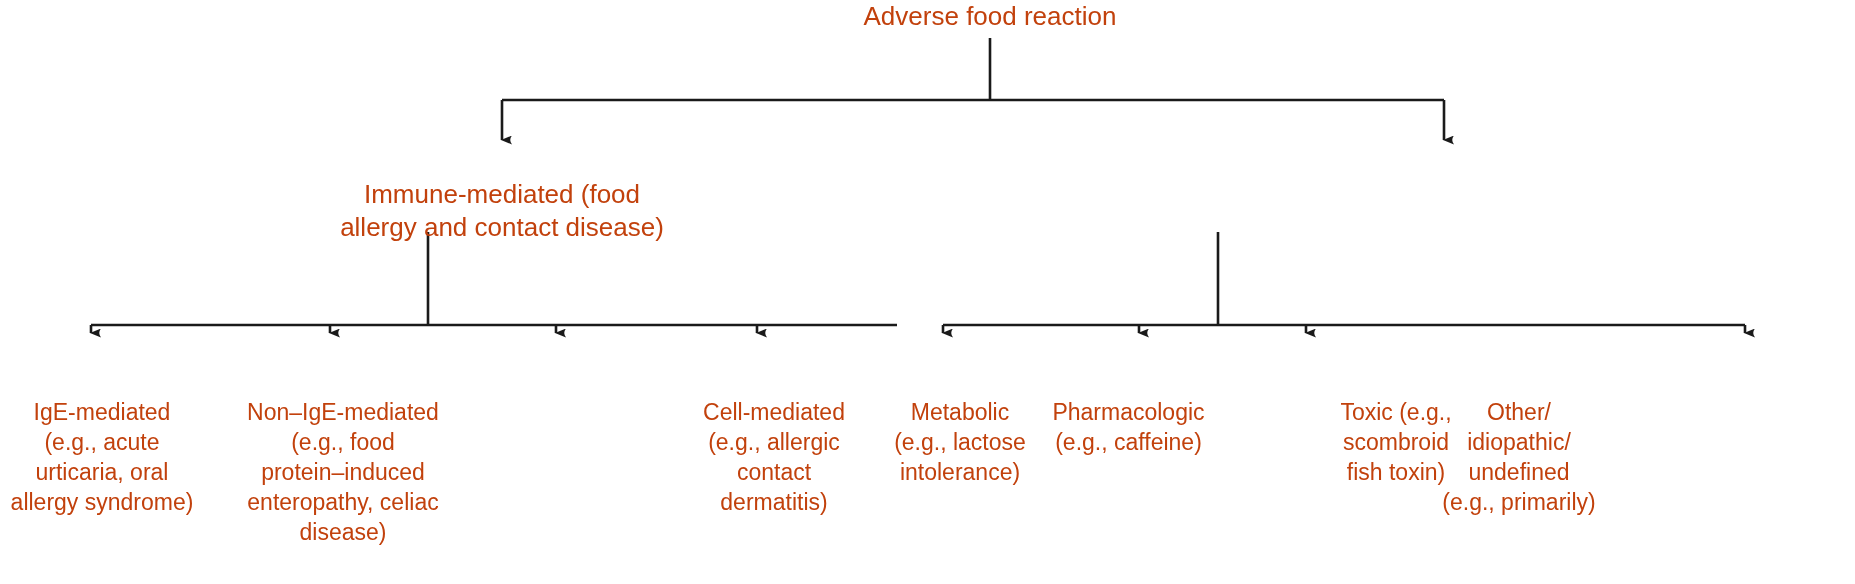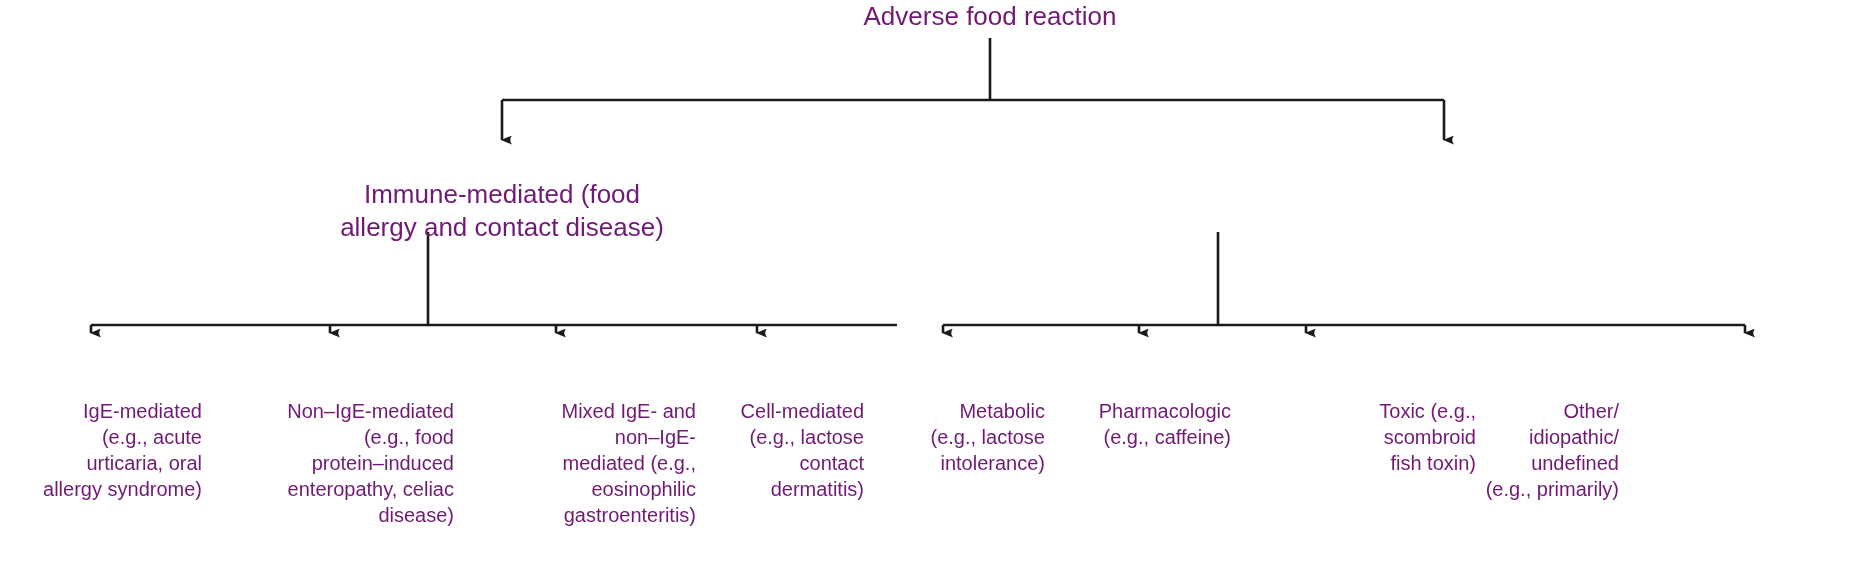--- a/index.html
+++ b/index.html
@@ -26,21 +26,21 @@
     top: 0;
     left: 0;
     width: 1855px;
     height: 584px;
     pointer-events: none;
   }
   .node {
     position: absolute;
     text-align: center;
     line-height: 1.28;
-    color: #701a75;
+    color: #c2410c;
     white-space: pre-line;
   }
   .node-root {
     font-size: 26px;
     top: 0px;
     left: 790px;
     width: 400px;
   }
   .node-l2 {
     font-size: 26px;
@@ -48,23 +48,23 @@
   }
   #node-immune {
     top: 178px;
     left: 292px;
   }
   #node-nonimmune {
     top: 178px;
     left: 1234px;
   }
   .node-leaf {
-    font-size: 20px;
+    font-size: 23px;
     top: 398px;
-    text-align: right;
+    text-align: center;
     line-height: 1.30;
   }
   #leaf-ige          { left: 2px;    width: 200px; }
   #leaf-nonige       { left: 232px;  width: 222px; }
   #leaf-mixed        { left: 480px;  width: 216px; }
   #leaf-cell         { left: 684px;  width: 180px; }
   #leaf-metabolic    { left: 875px;  width: 170px; }
   #leaf-pharm        { left: 1026px; width: 205px; }
   #leaf-toxic        { left: 1301px; width: 160px; margin-left: 15px; }
   #leaf-other        { left: 1419px; width: 200px; }
@@ -118,27 +118,22 @@
 
   <div class="node node-leaf" id="leaf-ige">IgE-mediated
 (e.g., acute
 urticaria, oral
 allergy syndrome)</div>
   <div class="node node-leaf" id="leaf-nonige">Non–IgE-mediated
 (e.g., food
 protein–induced
 enteropathy, celiac
 disease)</div>
-  <div class="node node-leaf" id="leaf-mixed">Mixed IgE- and
-non–IgE-
-mediated (e.g.,
-eosinophilic
-gastroenteritis)</div>
   <div class="node node-leaf" id="leaf-cell">Cell-mediated
-(e.g., lactose
+(e.g., allergic
 contact
 dermatitis)</div>
   <div class="node node-leaf" id="leaf-metabolic">Metabolic
 (e.g., lactose
 intolerance)</div>
   <div class="node node-leaf" id="leaf-pharm">Pharmacologic
 (e.g., caffeine)</div>
   <div class="node node-leaf" id="leaf-toxic">Toxic (e.g.,
 scombroid
 fish toxin)</div>

